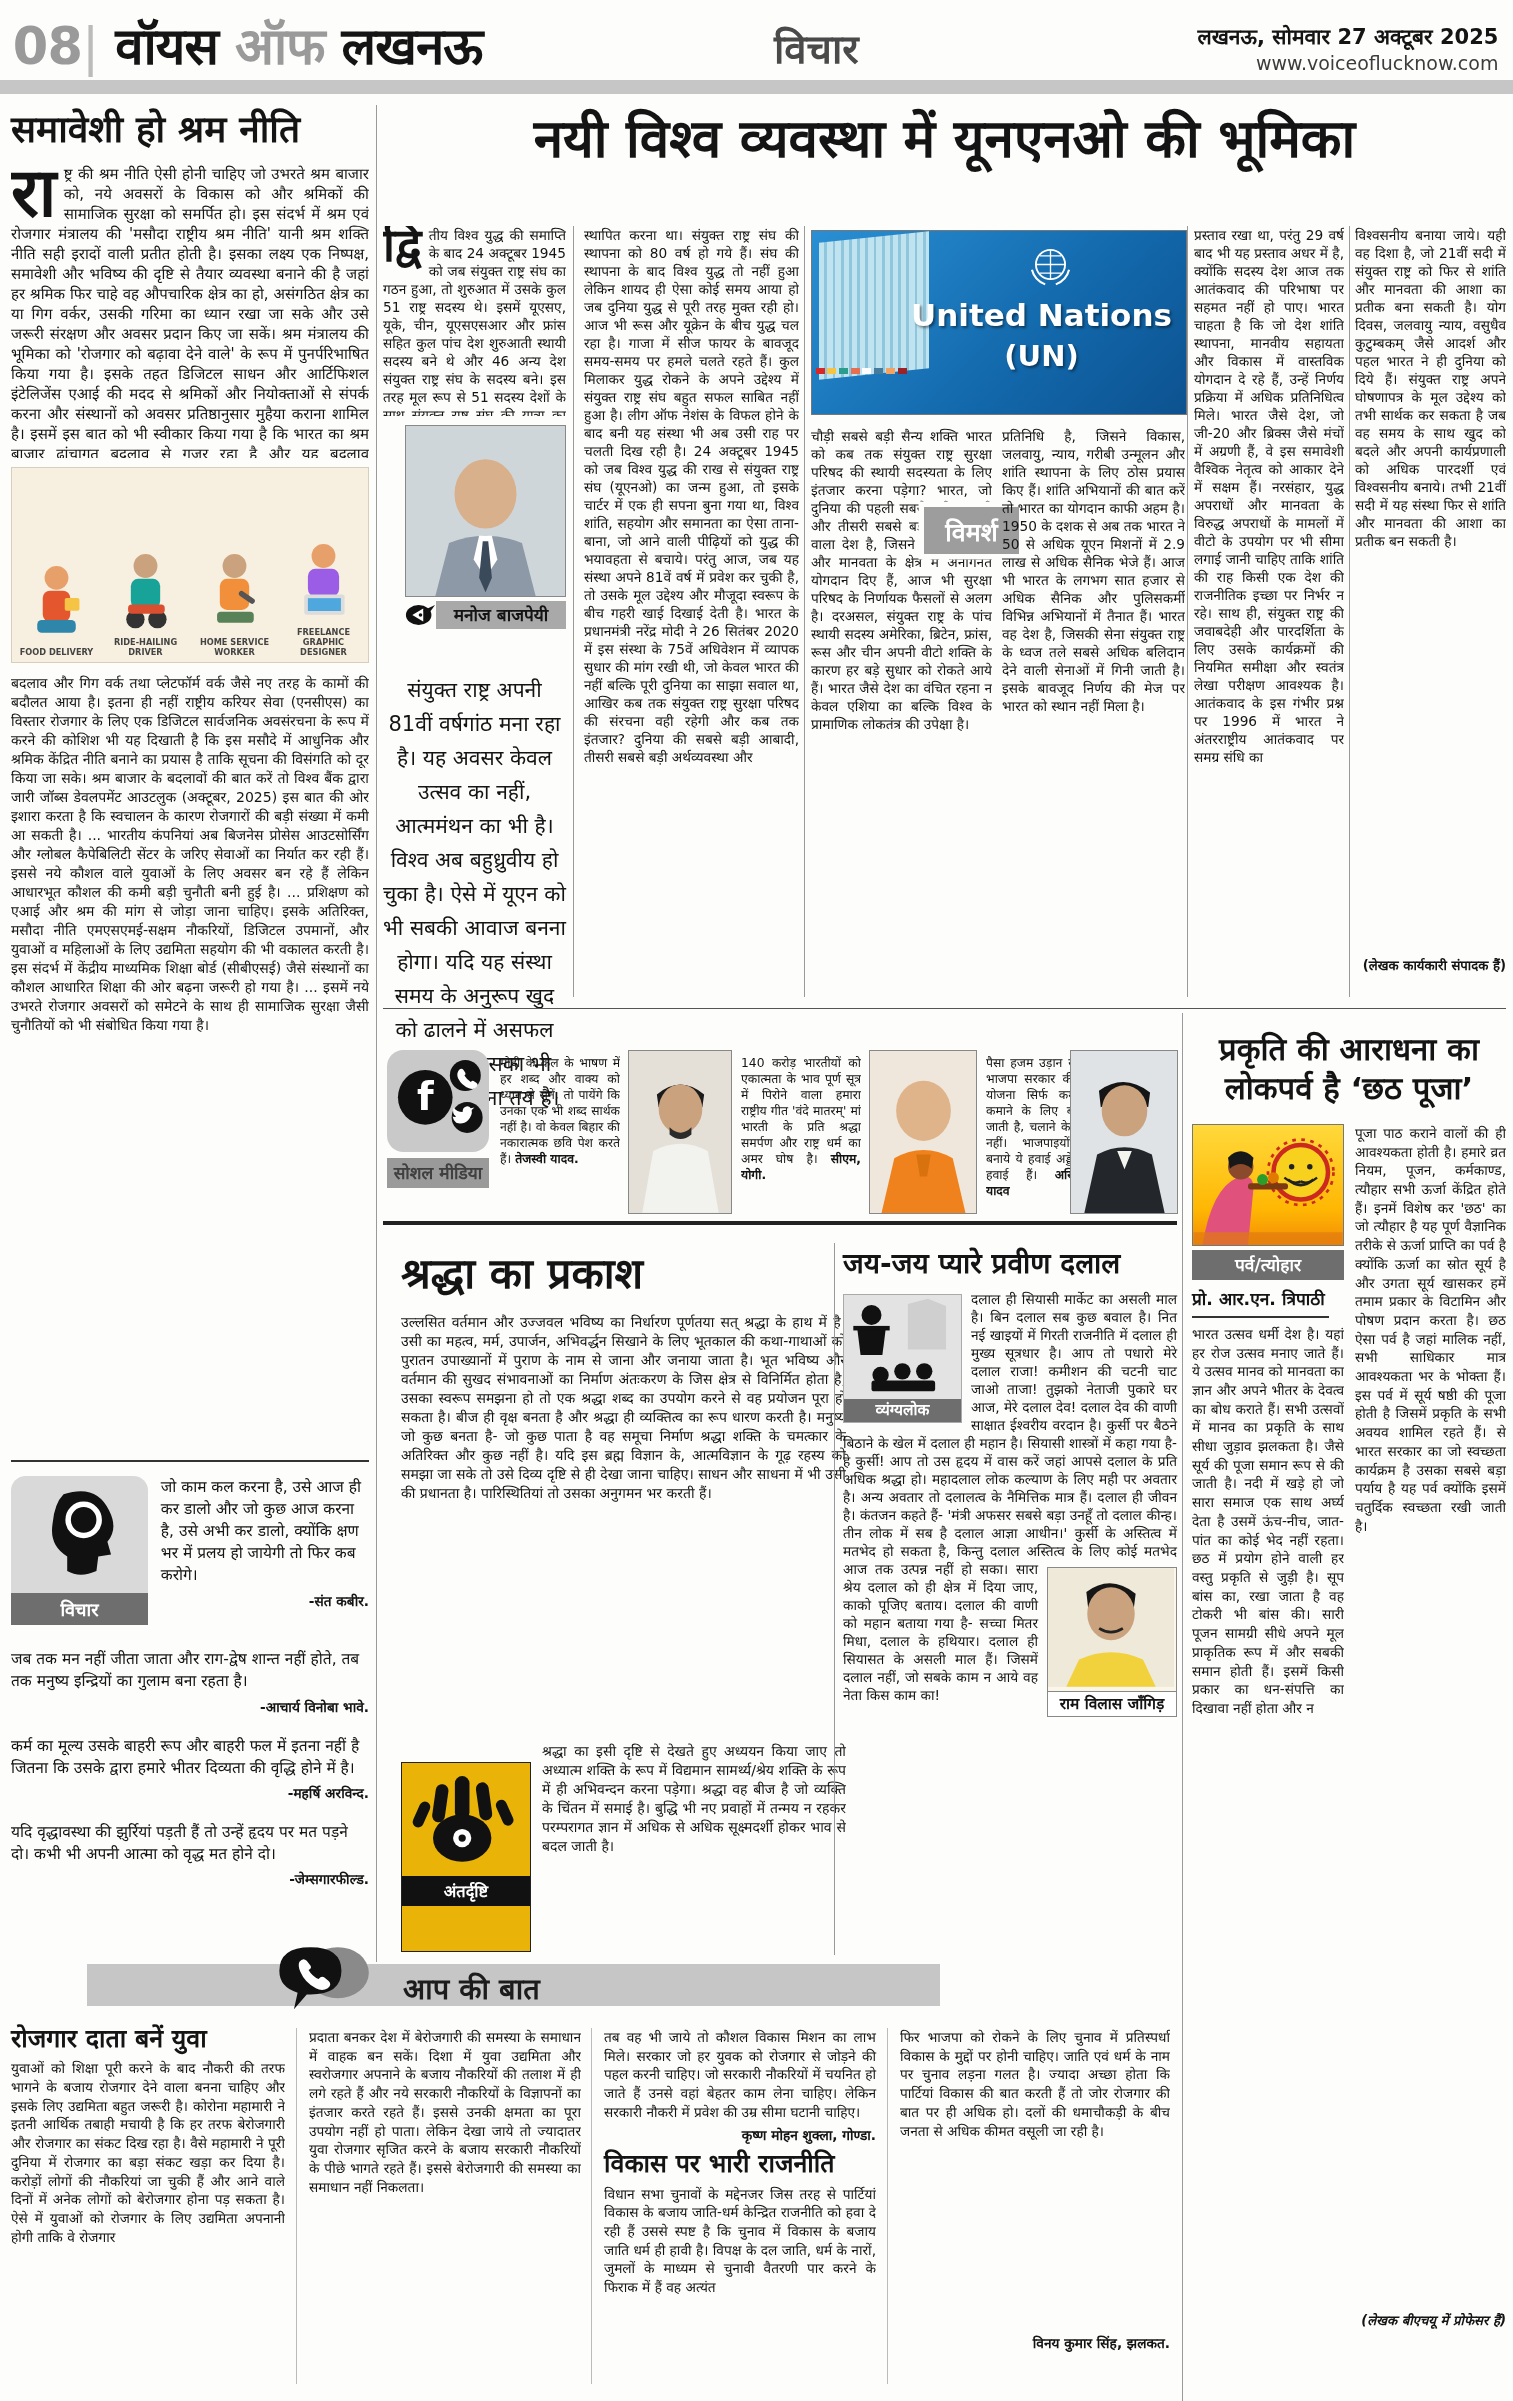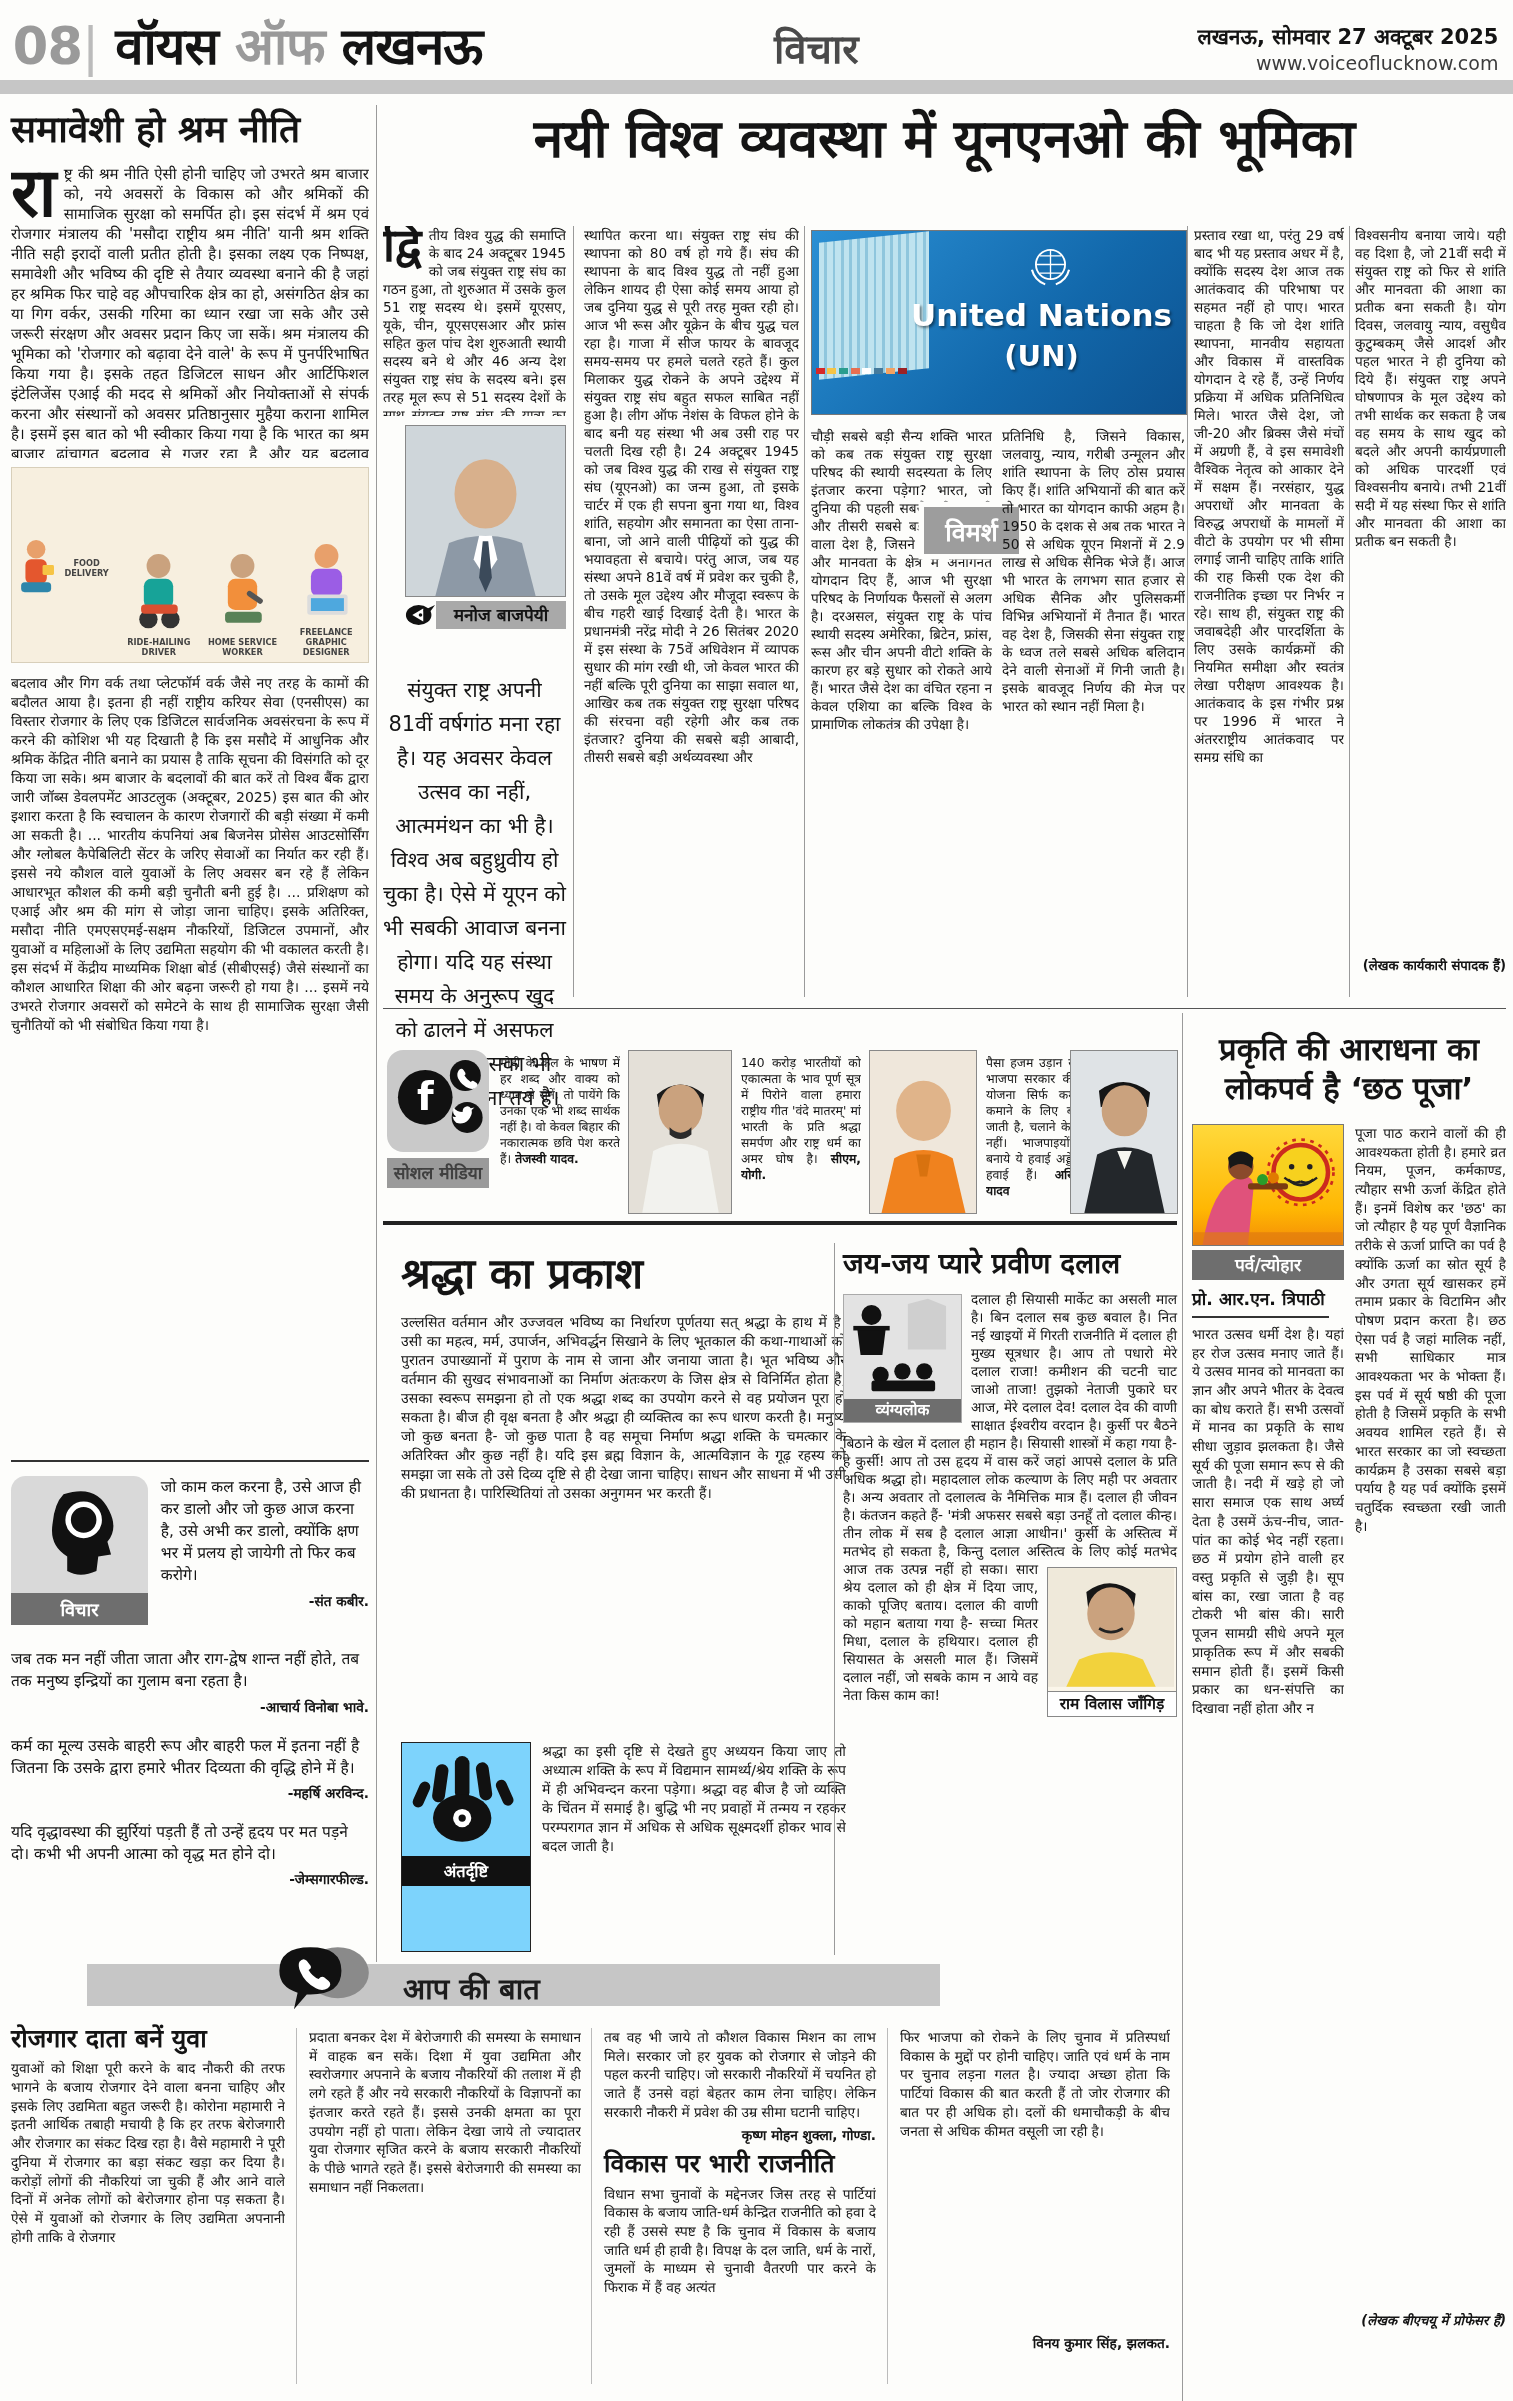--- a/index.html
+++ b/index.html
@@ -40,21 +40,21 @@
 
   <div class="vd" style="left:376px;top:105px;height:1857px;"></div>
 
   <div class="abs" style="left:11px;top:111px;width:358px;">
     <h1 style="font-size:37px;line-height:1.05;">समावेशी हो श्रम नीति</h1>
     <div class="j ov" style="margin-top:14.6px;font-size:15px;line-height:20px;height:294px;">
       <span class="dropcap" style="font-size:68px;">रा</span><span>ष्ट्र की श्रम नीति ऐसी होनी चाहिए जो उभरते श्रम बाजार को, नये अवसरों के विकास को और श्रमिकों की सामाजिक सुरक्षा को समर्पित हो। इस संदर्भ में श्रम एवं रोजगार मंत्रालय की 'मसौदा राष्ट्रीय श्रम नीति' यानी श्रम शक्ति नीति सही इरादों वाली प्रतीत होती है। इसका लक्ष्य एक निष्पक्ष, समावेशी और भविष्य की दृष्टि से तैयार व्यवस्था बनाने की है जहां हर श्रमिक फिर चाहे वह औपचारिक क्षेत्र का हो, असंगठित क्षेत्र का या गिग वर्कर, उसकी गरिमा का ध्यान रखा जा सके और उसे जरूरी संरक्षण और अवसर प्रदान किए जा सकें। श्रम मंत्रालय की भूमिका को 'रोजगार को बढ़ावा देने वाले' के रूप में पुनर्परिभाषित किया गया है। इसके तहत डिजिटल साधन और आर्टिफिशल इंटेलिजेंस एआई की मदद से श्रमिकों और नियोक्ताओं से संपर्क करना और संस्थानों को अवसर प्रतिष्ठानुसार मुहैया कराना शामिल है। इसमें इस बात को भी स्वीकार किया गया है कि भारत का श्रम बाजार ढांचागत बदलाव से गुजर रहा है और यह बदलाव डिजिटलाइजेशन, हरित</span>
     </div>
 
     <div style="margin-top:9px;height:194px;background:#f7efdf;border:0.9px solid #d8cfba;display:flex;align-items:stretch;">
-      <div style="flex:1;display:flex;flex-direction:row;align-items:center;justify-content:flex-end;padding:5.5px 1.8px;">
+      <div style="flex:1;display:flex;flex-direction:column;align-items:center;justify-content:flex-end;padding:5.5px 1.8px;">
         <svg width="57" height="88" viewBox="0 0 62 96">
             <circle cx="31" cy="26" r="13" fill="#e8a06b"></circle>
             <rect x="16" y="40" width="30" height="34" rx="8" fill="#e4572e"></rect>
             <rect x="10" y="72" width="42" height="14" rx="5" fill="#2e86ab"></rect>
             <rect x="40" y="48" width="16" height="14" rx="2" fill="#f6c445"></rect>
           </svg>
         <div style="font-size:8.2px;font-weight:bold;color:#444;text-align:center;margin-top:4.6px;">FOOD DELIVERY</div>
       </div>
       <div style="flex:1;display:flex;flex-direction:column;align-items:center;justify-content:flex-end;padding:5.5px 1.8px;">
         <svg width="57" height="88" viewBox="0 0 62 96">
@@ -204,21 +204,21 @@
     </svg>
   </div>
 
   <div class="hd" style="left:383px;top:1221px;width:794px;height:3.7px;"></div>
   <div class="vd" style="left:1182px;top:1013px;height:1388px;"></div>
 
   <div class="abs" style="left:401px;top:1243px;width:445px;height:712px;">
     <h2 style="font-size:42px;">श्रद्धा का प्रकाश</h2>
     <div class="j ov" style="margin-top:12.8px;font-size:14px;line-height:19px;height:420px;">उल्लसित वर्तमान और उज्जवल भविष्य का निर्धारण पूर्णतया सत् श्रद्धा के हाथ में है। उसी का महत्व, मर्म, उपार्जन, अभिवर्द्धन सिखाने के लिए भूतकाल की कथा-गाथाओं को पुरातन उपाख्यानों में पुराण के नाम से जाना और जनाया जाता है। भूत भविष्य और वर्तमान की सुखद संभावनाओं का निर्माण अंतःकरण के जिस क्षेत्र से विनिर्मित होता है, उसका स्वरूप समझना हो तो एक श्रद्धा शब्द का उपयोग करने से वह प्रयोजन पूरा हो सकता है। बीज ही वृक्ष बनता है और श्रद्धा ही व्यक्तित्व का रूप धारण करती है। मनुष्य जो कुछ बनता है- जो कुछ पाता है वह समूचा निर्माण श्रद्धा शक्ति के चमत्कार के अतिरिक्त और कुछ नहीं है। यदि इस ब्रह्म विज्ञान के, आत्मविज्ञान के गूढ़ रहस्य को समझा जा सके तो उसे दिव्य दृष्टि से ही देखा जाना चाहिए। साधन और साधना में भी उसी की प्रधानता है। पारिस्थितियां तो उसका अनुगमन भर करती हैं।</div>
     <div style="margin-top:9px;display:flex;gap:11px;">
-      <div style="width:128px;flex:none;border:1.8px solid #222;background:#7dd3fc;">
+      <div style="width:128px;flex:none;border:1.8px solid #222;background:#eab308;margin-top:20px;">
         <svg width="124" height="110" viewBox="0 0 136 120">
           <g fill="#111">
             <rect x="58" y="14" width="16" height="48" rx="8"></rect>
             <rect x="38" y="22" width="14" height="42" rx="7" transform="rotate(8 38 22)"></rect>
             <rect x="80" y="20" width="14" height="42" rx="7" transform="rotate(-8 94 20)"></rect>
             <rect x="22" y="40" width="12" height="30" rx="6" transform="rotate(24 22 40)"></rect>
             <rect x="100" y="38" width="12" height="30" rx="6" transform="rotate(-24 112 38)"></rect>
             <ellipse cx="66" cy="82" rx="32" ry="26"></ellipse>
           </g>
           <circle cx="66" cy="82" r="10" fill="#fff"></circle>

